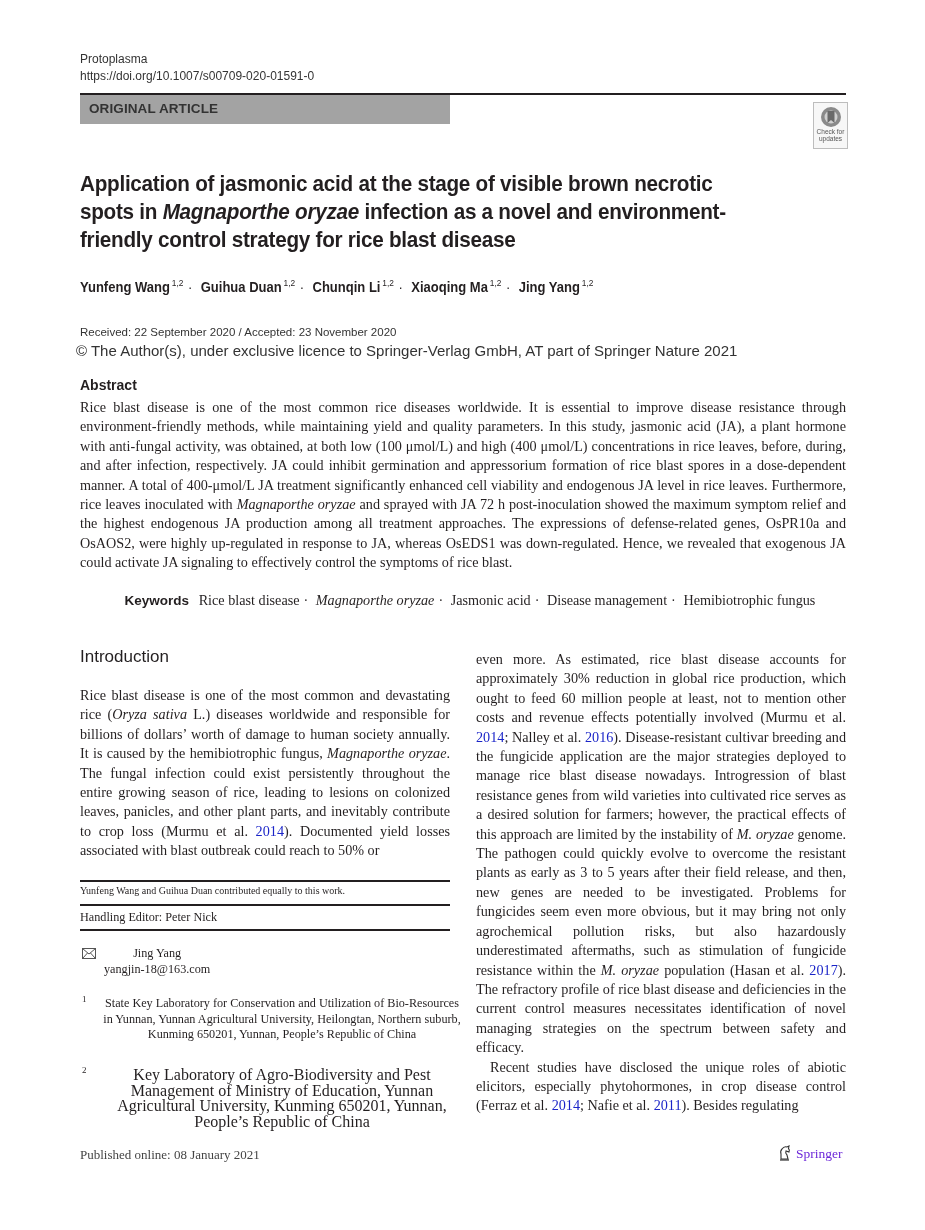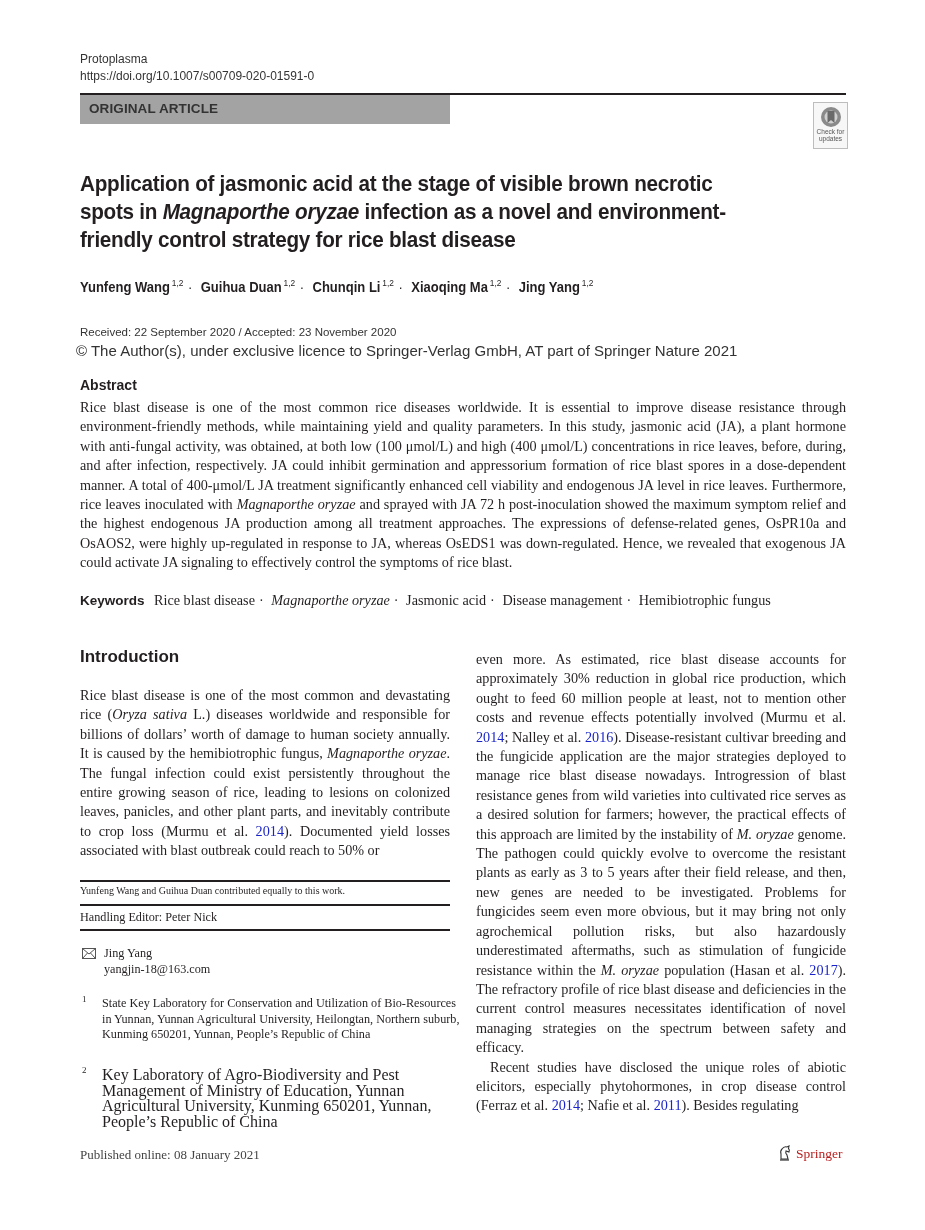--- a/index.html
+++ b/index.html
@@ -1,18 +1,18 @@
 <!DOCTYPE html>
 <html><head>
 <meta charset="utf-8">
 <style>
   html, body { margin: 0; padding: 0; background: #ffffff; }
   body { width: 925px; height: 1230px; position: relative; overflow: hidden; color: #231f20; }
   .sans { font-family: "Liberation Sans", "DejaVu Sans", sans-serif; }
-  .serif { font-family: "Liberation Serif", "DejaVu Serif", serif; }
+  .serif { font-family: "Liberation Serif", "DejaVu Serif", serif; text-align: center; }
   a, .link { color: #1a24c8; text-decoration: none; }
   .abs { position: absolute; }
 
   #journal { left: 80px; top: 52px; font-size: 12px; color: #333; text-align: center; }
   #doi { left: 80px; top: 69px; font-size: 12px; color: #333; }
   #topline { left: 80px; top: 93px; width: 766px; height: 2px; background: #231f20; }
   #badge { left: 80px; top: 95px; width: 370px; height: 29px; background: #a3a3a3; }
   #badge span { position: absolute; left: 9px; top: 6px; font-size: 13.5px; font-weight: bold; color: #333; letter-spacing: 0.1px; }
   #check { left: 813px; top: 102px; width: 33px; height: 45px; border: 1px solid #bdbdbd; background: #f7f7f7; text-align: center; }
   #check svg { display: block; margin: 3px auto 0; }
@@ -25,40 +25,40 @@
   #authors .dot { margin: 0 5px; font-weight: normal; }
 
   #dates { left: 80px; top: 326px; font-size: 11.5px; color: #333; }
   #copyright { left: 76px; top: 342px; font-size: 15px; color: #333; }
   #abs-head { left: 80px; top: 377px; font-size: 14px; font-weight: bold; }
   #abs-body { left: 80px; top: 398px; width: 766px; font-size: 14.2px; line-height: 19.4px; text-align: justify; }
   #kw { left: 80px; top: 592px; width: 780px; font-size: 14.2px; white-space: nowrap; }
   #kw b { font-family: "Liberation Sans", "DejaVu Sans", sans-serif; font-weight: bold; font-size: 13.5px; margin-right: 6px; }
   #kw .sep { margin: 0 4px; }
 
-  #intro-head { left: 80px; top: 647px; font-size: 17px; font-weight: bold; }
+  #intro-head { left: 80px; top: 647px; font-size: 17px; font-weight: normal; }
   .col { font-size: 14.2px; line-height: 19.4px; text-align: justify; }
   #col1 { left: 80px; top: 686px; width: 370px; }
   #col2 { left: 476px; top: 650px; width: 370px; }
   #col2 .indent { text-indent: 14px; }
 
   .rule { left: 80px; width: 370px; height: 1.5px; background: #231f20; }
   #fn1 { left: 80px; top: 885px; font-size: 10px; }
   #fn2 { left: 80px; top: 910px; font-size: 12.2px; }
   #mail-icon { left: 82px; top: 948px; }
   #corr { left: 104px; top: 946px; font-size: 12.2px; line-height: 15.5px; }
   .aff-num { font-size: 9px; }
   #aff1n { left: 82px; top: 994px; }
   #aff1 { left: 102px; top: 996px; width: 360px; font-size: 12.2px; line-height: 15.6px; }
   #aff2n { left: 82px; top: 1065px; }
   #aff2 { left: 102px; top: 1067px; width: 360px; font-size: 16px; line-height: 15.6px; }
 
   #pub { left: 80px; top: 1147px; font-size: 13px; color: #444; }
   #springer { left: 778px; top: 1145px; }
-  #springer span { font-size: 13.5px; color: #b91c1c; margin-left: 4px; vertical-align: 3px; }
+  #springer span { font-size: 13.5px; color: #6d28d9; margin-left: 4px; vertical-align: 3px; }
 </style>
 </head>
 <body>
 
 <div class="abs sans" id="journal">Protoplasma</div>
 <div class="abs sans" id="doi">https://doi.org/10.1007/s00709-020-01591-0</div>
 <div class="abs" id="topline"></div>
 <div class="abs sans" id="badge">
     <span>ORIGINAL ARTICLE</span>
   </div>

